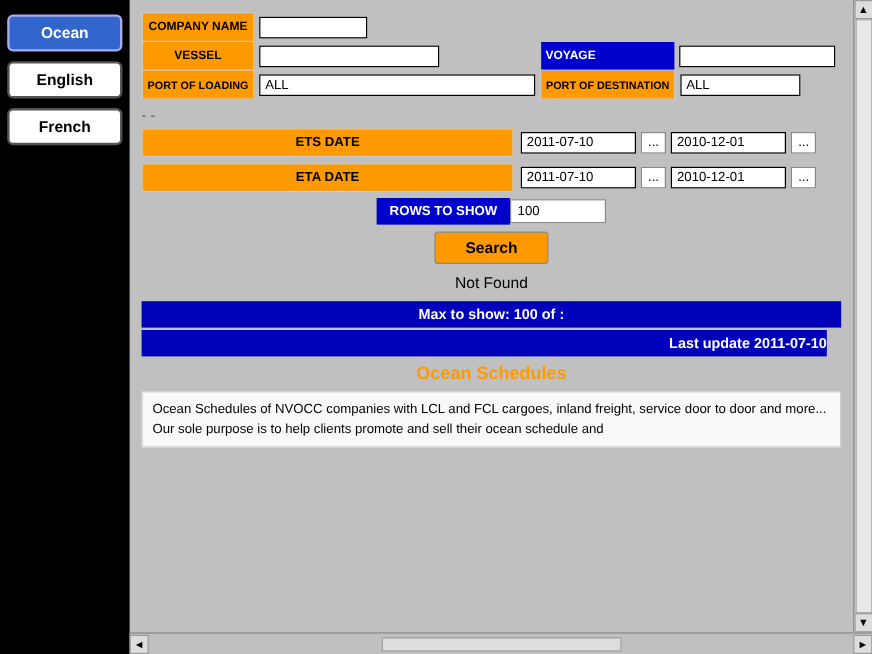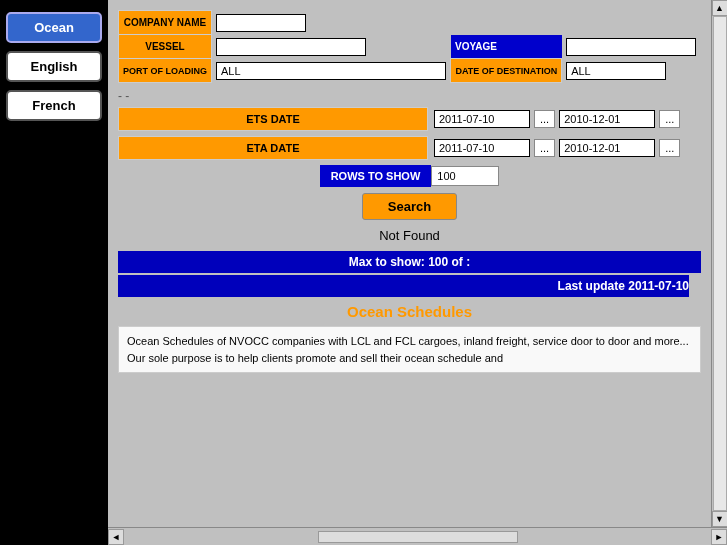--- a/index.html
+++ b/index.html
@@ -147,21 +147,21 @@
       color: #fff;
       font-weight: bold;
       font-size: 11px;
       padding: 4px 10px;
       border: 1px solid #00c;
     }
     .rows-input {
       border: 1px solid #888;
       padding: 3px 5px;
       font-size: 11px;
-      width: 68px;
+      width: 80px;
       background: #fff;
     }
 
     
     .search-btn {
       display: block;
       margin: 6px auto;
       background: #f90;
       border: 1px solid #888;
       color: #000;
@@ -329,21 +329,21 @@
             <td class="label-voyage">VOYAGE</td>
             <td>
               <input class="field-input voyage-val" type="text" value="" style="">
             </td>
           </tr>
           <tr>
             <td class="field-label" style="font-size:9px;margin-top:21px;">PORT OF LOADING</td>
             <td colspan="2">
               <input class="field-input port" type="text" value="ALL" style="">
             </td>
-            <td class="field-label" style="font-size:9px;">DATE OF DESTINATION</td>
+            <td class="field-label" style="font-size:9px;">PORT OF DESTINATION</td>
             <td>
               <input class="field-input port-dest" type="text" value="ALL" style="">
             </td>
           </tr>
         </tbody>
           </table>
 
         <div style="display:flex;align-items:center;margin:4px 0;">
           <span style="font-size:12px; color:#555;">- -</span>
         </div>

